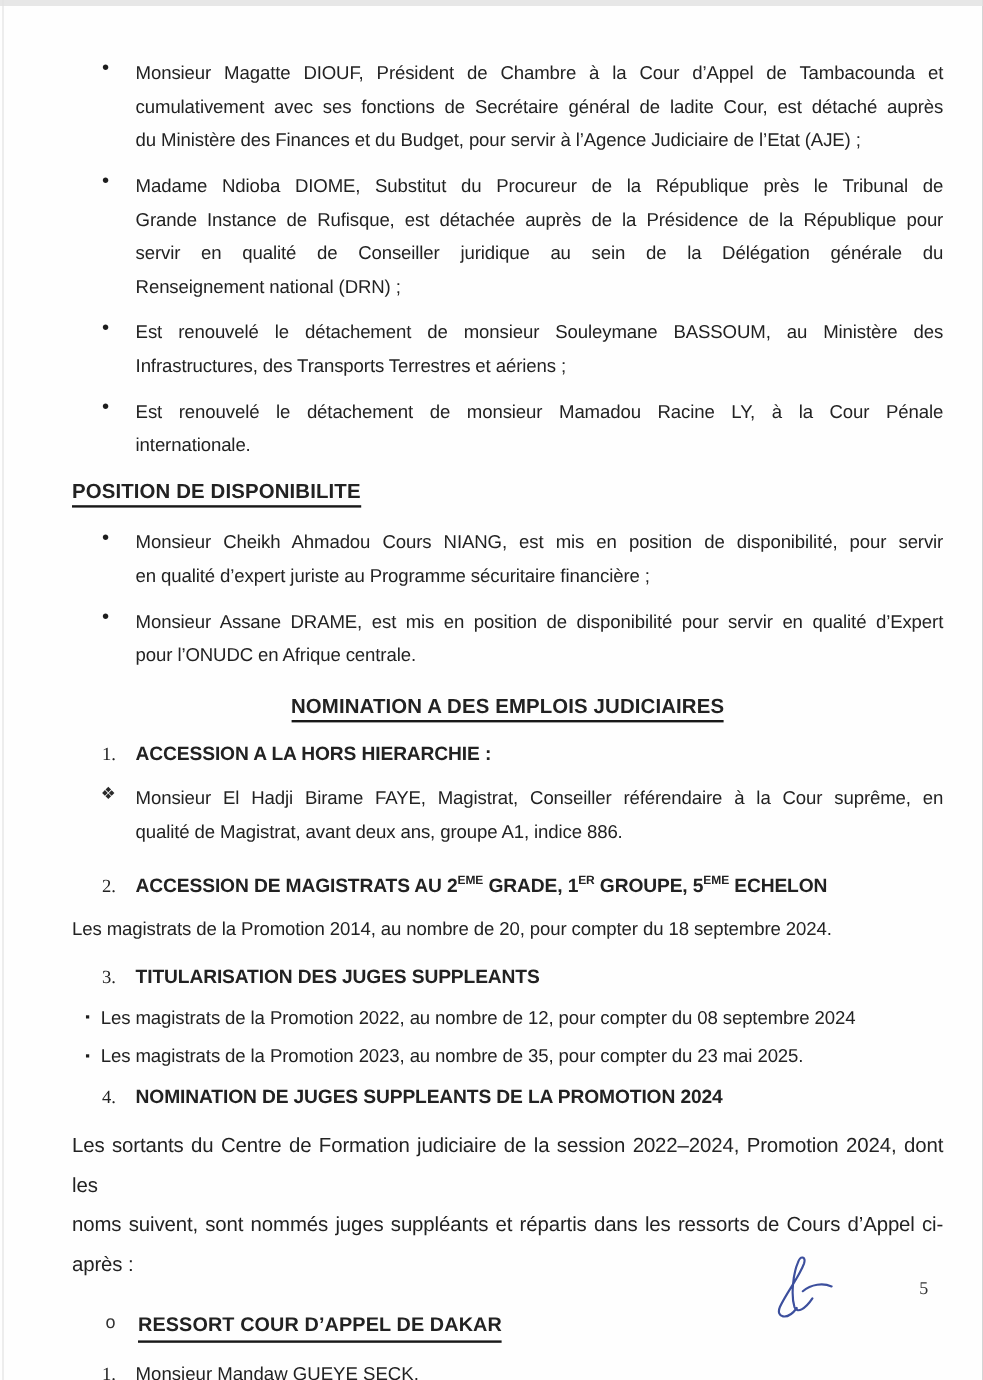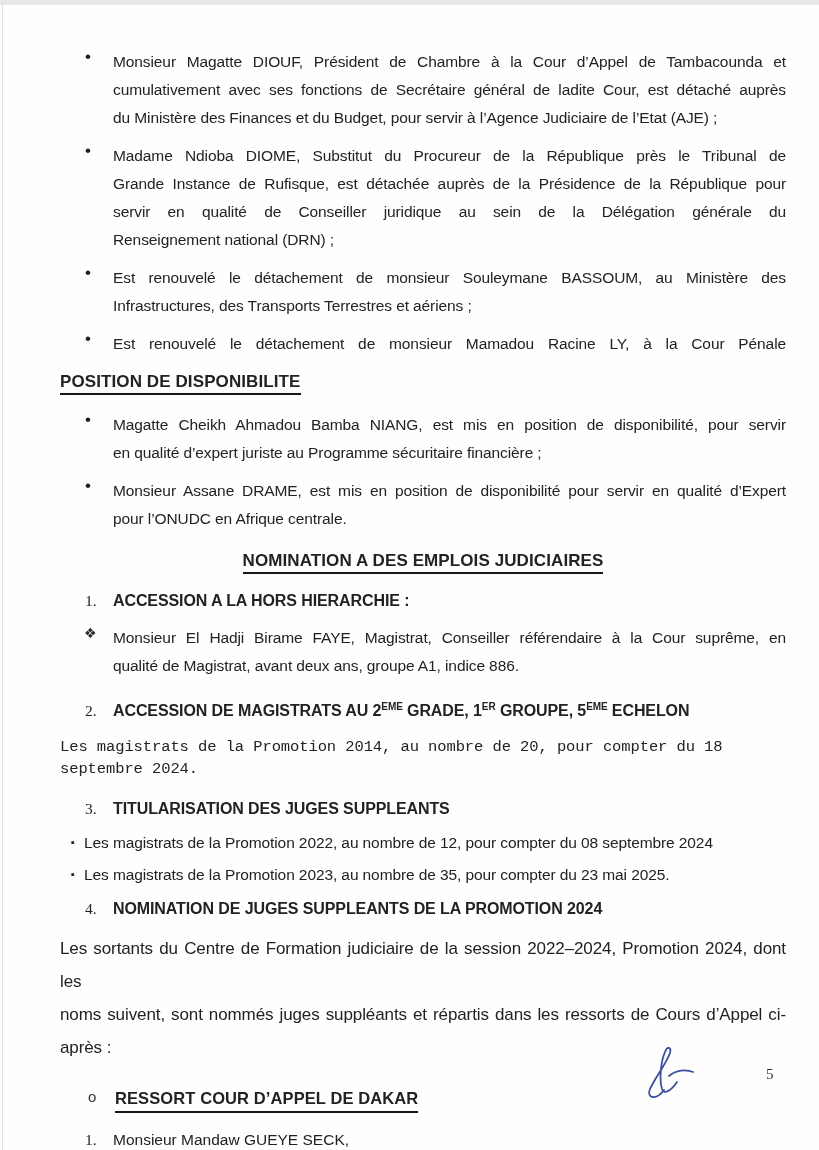--- a/index.html
+++ b/index.html
@@ -31,21 +31,21 @@
   .num-item .num{position:absolute;left:25px;font-weight:normal;font-family:"Liberation Serif",serif;font-size:15.5px;}
   sup.sc{font-size:10px;font-weight:bold;vertical-align:super;line-height:0;text-align:center;}
 
   
   .d-item{position:relative;padding-left:53px;margin-bottom:10px;}
   .d-item .marker{position:absolute;left:24px;top:1px;font-size:14px;color:#2a2a2a;}
 
   
   .para-line{font-size:17px;line-height:33px;text-align:justify;text-align-last:justify;letter-spacing:-0.1px;}
   .para-line.last{text-align-last:left;}
-  .plain-line{font-size:15.5px;line-height:22px;margin:14px 0 4px 0;letter-spacing:-0.1px;font-family:Liberation Mono, monospace;}
+  .plain-line{font-size:15.5px;line-height:22px;margin:14px 0 4px 0;letter-spacing:-0.1px;}
 
   
   .sq-item{position:relative;padding-left:24px;margin:10px 0;font-size:15.5px;line-height:22px;letter-spacing:-0.1px;}
   .sq-item .marker{position:absolute;left:11px;top:-1px;font-size:11px;color:#1d1d1d;}
 
   
   .o-item{position:relative;padding-left:55px;margin:22px 0 0 0;font-size:16.5px;font-weight:bold;line-height:24px;}
   .o-item .marker{position:absolute;left:28px;top:-1px;font-weight:normal;font-size:15px;color:#333;}
   .o-item .ul{display:inline-block;border-bottom:2.5px solid #181818;padding-bottom:1px;letter-spacing:0.1px;}
 
@@ -88,31 +88,32 @@
 
       <div class="b-item">
         <span class="marker">•</span>
         <div class="jline">Est renouvelé le détachement de monsieur Souleymane BASSOUM, au Ministère des</div>
         <div class="jline last">Infrastructures, des Transports Terrestres et aériens ;</div>
       </div>
 
       <div class="b-item">
         <span class="marker">•</span>
         <div class="jline">Est renouvelé le détachement de monsieur Mamadou Racine LY, à la Cour Pénale</div>
+        <div class="jline last">internationale.</div>
       </div>
     </div>
 
     <div class="sec-heading">
       <span class="ul">POSITION DE DISPONIBILITE</span>
     </div>
 
     <div class="group">
       <div class="b-item">
         <span class="marker">•</span>
-        <div class="jline">Magatte Cheikh Ahmadou Bamba NIANG, est mis en position de disponibilité, pour servir</div>
+        <div class="jline">Monsieur Cheikh Ahmadou Cours NIANG, est mis en position de disponibilité, pour servir</div>
         <div class="jline last">en qualité d’expert juriste au Programme sécuritaire financière ;</div>
       </div>
       <div class="b-item">
         <span class="marker">•</span>
         <div class="jline">Monsieur Assane DRAME, est mis en position de disponibilité pour servir en qualité d’Expert</div>
         <div class="jline last">pour l’ONUDC en Afrique centrale.</div>
       </div>
     </div>
 
     <div class="sec-heading" style="margin-top:18px;text-align:center;">

